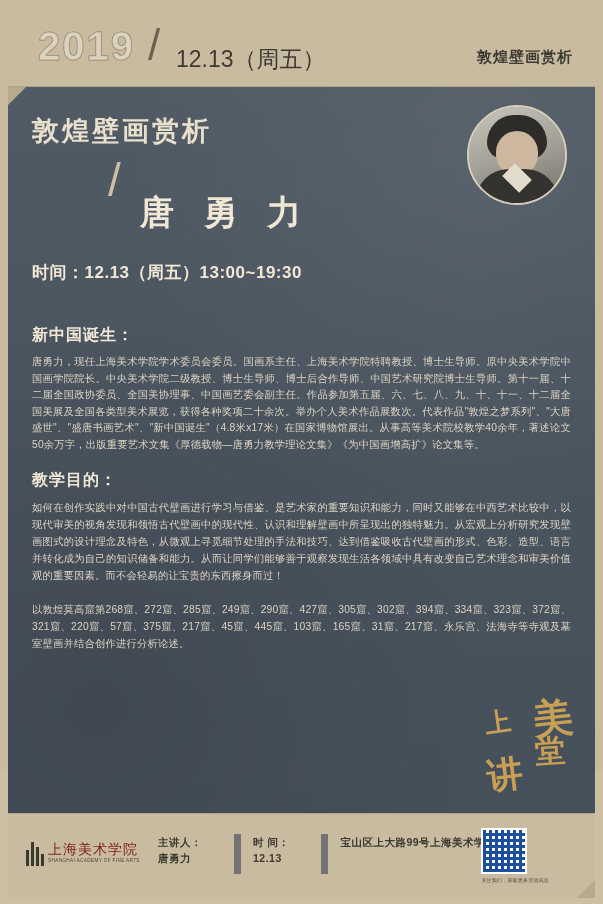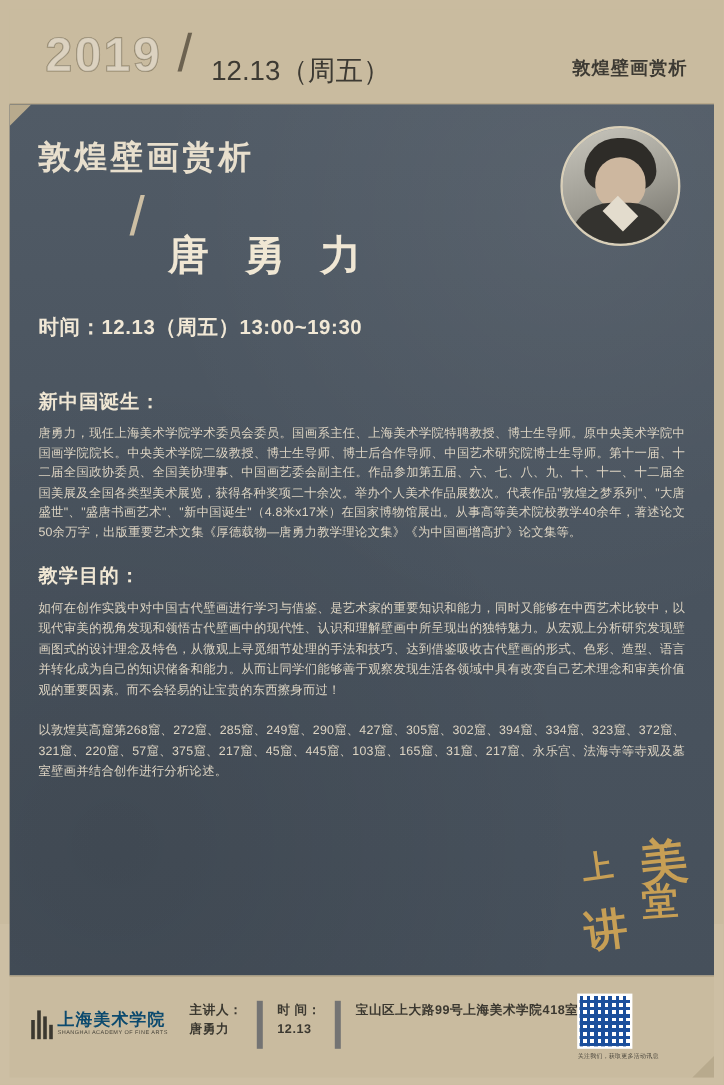--- a/index.html
+++ b/index.html
@@ -176,33 +176,33 @@
     width:16px;height:26px;position:relative;
   }
   .logo-mark i{
     position:absolute;bottom:0;width:3px;background:#3b3830;
   }
   .logo-mark i:nth-child(1){left:0;height:16px;}
   .logo-mark i:nth-child(2){left:5px;height:24px;}
   .logo-mark i:nth-child(3){left:10px;height:19px;}
   .logo-mark i:nth-child(4){left:15px;height:12px;}
   .logo-txt-cn{
-    font-size:14px;font-weight:bold;color:#0c4a6e;letter-spacing:1px;
+    font-size:14px;font-weight:normal;color:#7f1d1d;letter-spacing:1px;
     line-height:15px;
   }
   .logo-txt-en{
     font-size:4.6px;color:#4a463c;letter-spacing:0.4px;line-height:8px;
   }
   .fcols{
     position:absolute;left:150px;top:20px;
-    display:flex;align-items:flex-start;
+    display:flex;align-items:flex-start;gap:20px;
   }
   .fcol{
     padding:0 12px;
-    border-left:5px solid #737373;
+    border-left:7px solid #737373;
     min-height:40px;
   }
   .fcol:first-child{border-left:none;padding-left:0;}
   .fk{font-size:10.5px;font-weight:bold;color:#3b3830;line-height:16px;letter-spacing:0.5px;}
   .fv{font-size:10.5px;font-weight:bold;color:#3b3830;line-height:16px;letter-spacing:0.5px;}
   .qr-wrap{
     position:absolute;right:46px;top:14px;text-align:center;
   }
   .qr{
     width:42px;height:42px;background:#fff;padding:2px;box-sizing:content-box;

